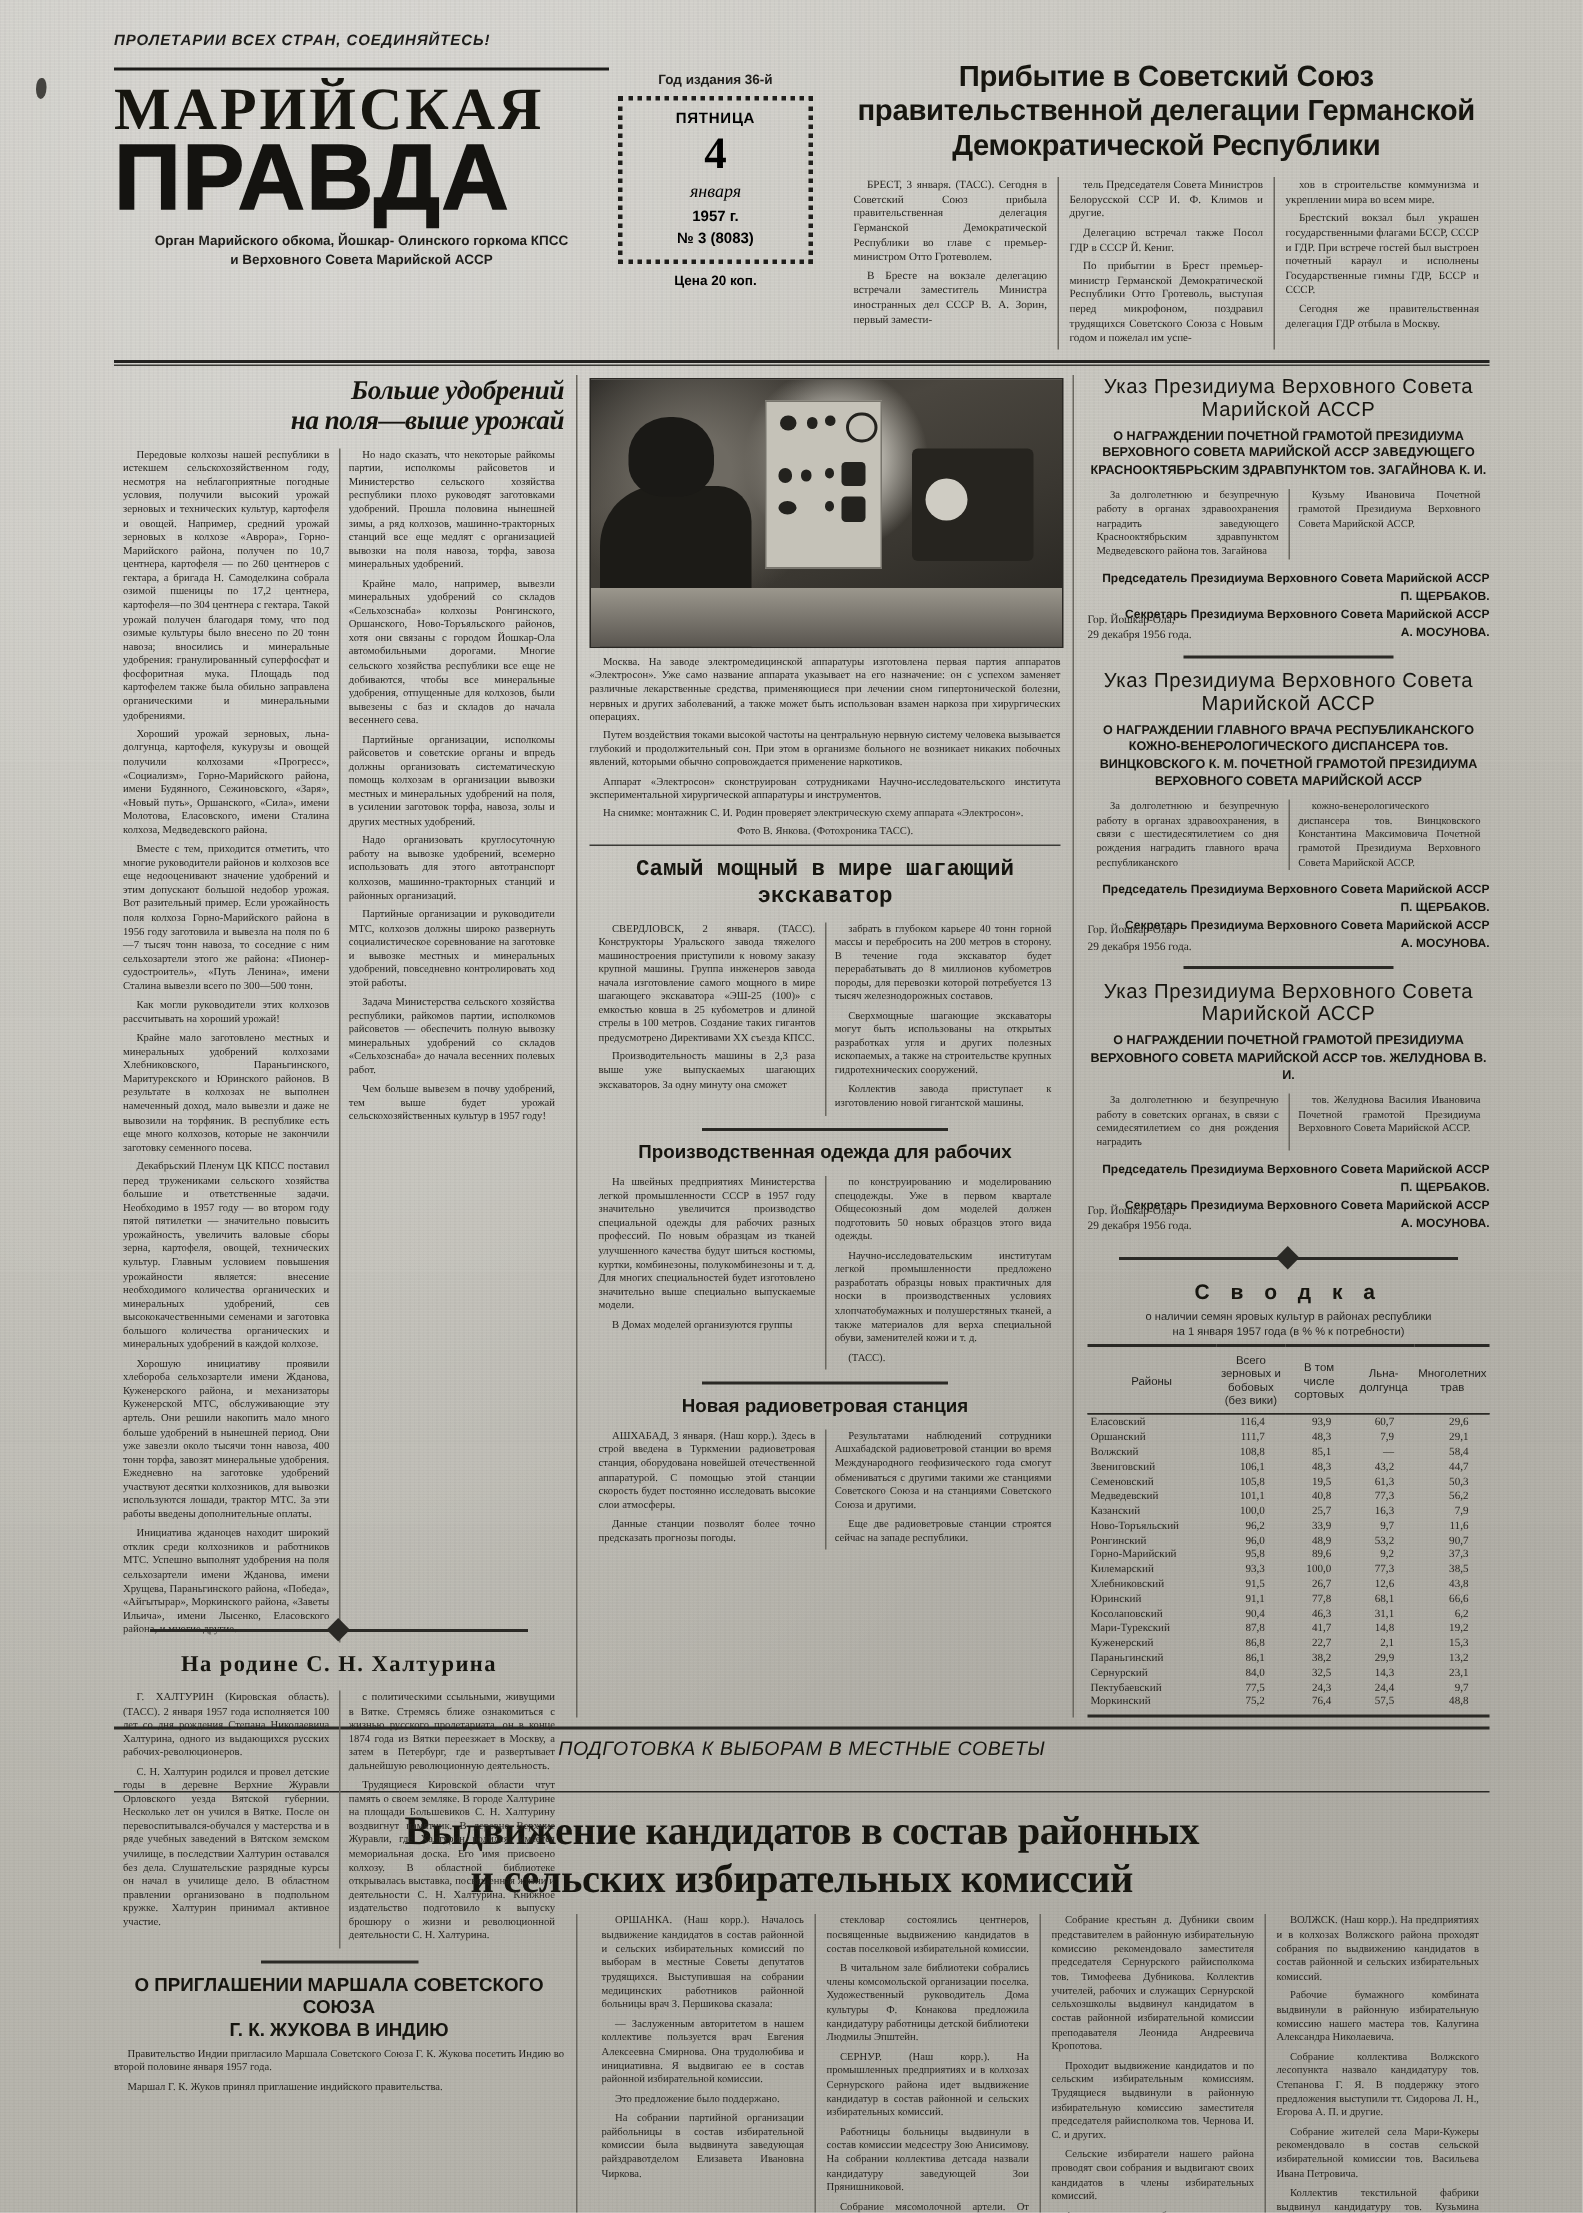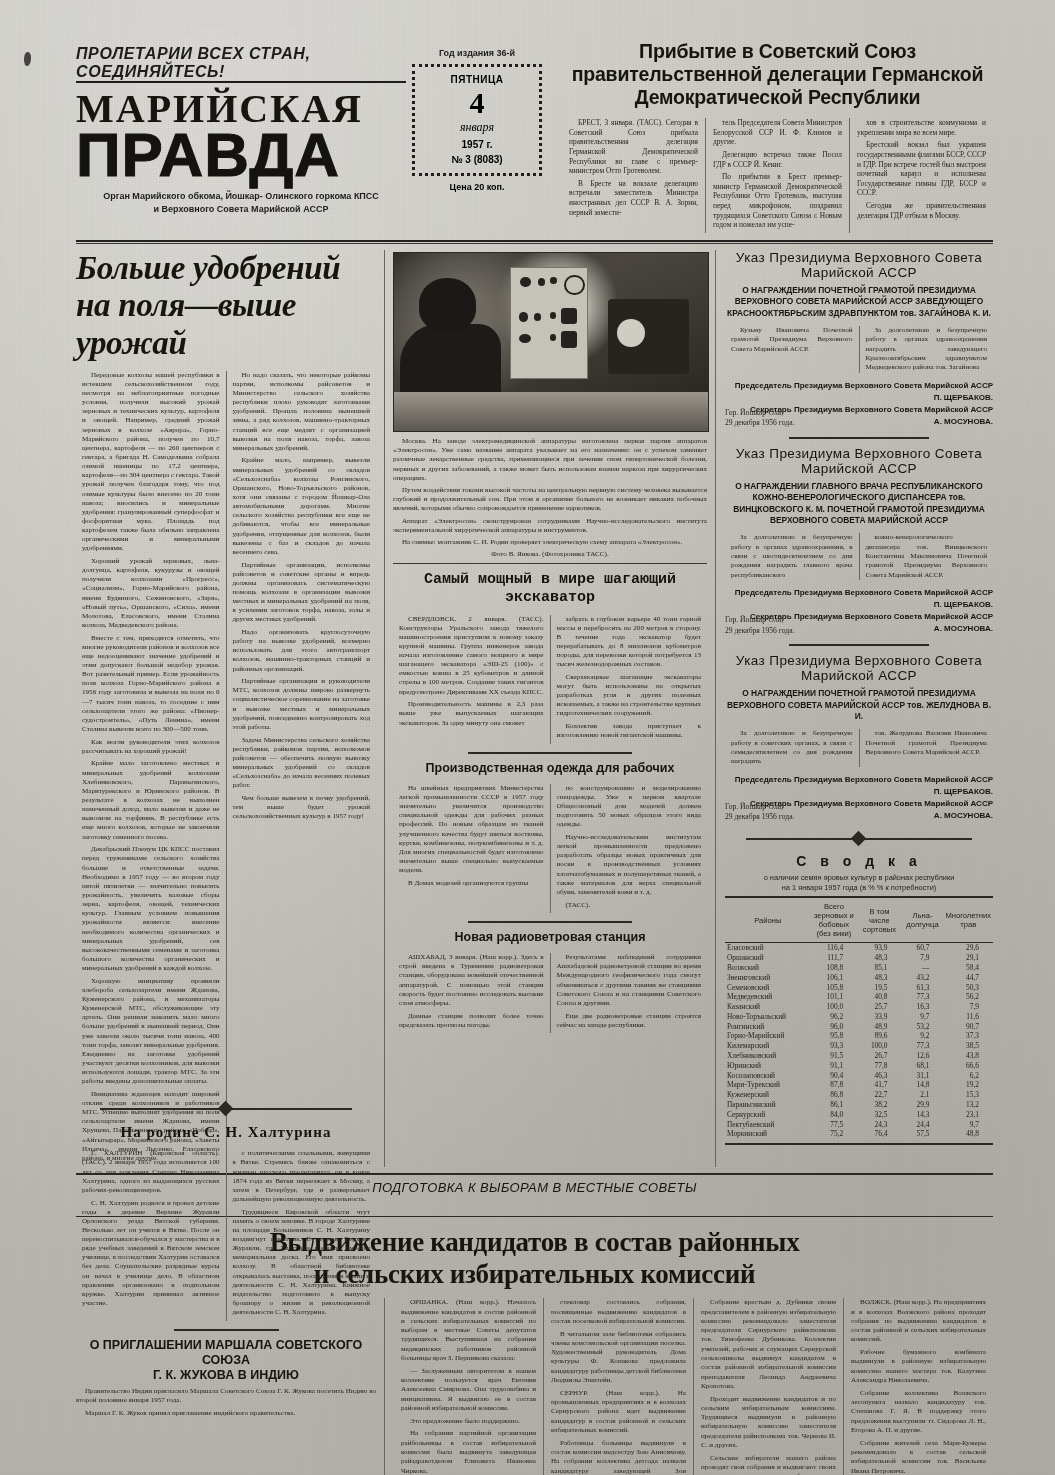--- a/index.html
+++ b/index.html
@@ -27,24 +27,23 @@
       repeating-linear-gradient(90deg, rgba(0,0,0,0.018) 0 1px, rgba(255,255,255,0.015) 1px 3px);
     opacity:.85;
     mix-blend-mode:multiply;
   }
   .spot{position:absolute;background:#2b2a27;border-radius:50% 40% 55% 45%;opacity:.85;}
 
   
   .mh{display:flex;align-items:flex-start;}
   .mh-left{width:330px;flex:0 0 330px;}
   .slogan{
-    font-style:italic;font-weight:bold;font-size:16px;letter-spacing:.6px;
-    color:#1d1c1a;border-bottom:2px solid #1d1c1a;padding-bottom:0;
+    font-style:italic;font-weight:bold;font-size:10px;letter-spacing:.6px;
+    color:#1d1c1a;border-bottom:2px solid #1d1c1a;padding-bottom:12px;
     font-family:"Liberation Sans", sans-serif;
-    margin-top:23px;
   }
   .logo1{
     font-family:"Liberation Serif", serif;
     font-weight:bold;font-size:40px;letter-spacing:2px;line-height:1.02;
     color:#16150f;margin-top:6px;
   }
   .logo2{
     font-family:"Liberation Sans", sans-serif;
     font-weight:bold;font-size:62px;line-height:.92;letter-spacing:1px;
     color:#141310;margin-top:-4px;
@@ -80,21 +79,21 @@
   .rule-thin{border-top:1px solid #3b3a36;margin:1px 0 0;}
 
   
   .main{display:flex;margin-top:6px;}
   .colA{width:300px;flex:0 0 300px;padding-right:8px;}
   .colB{width:314px;flex:0 0 314px;padding:0 8px;border-left:1px solid #6b6860;}
   .colC{flex:1;padding-left:9px;border-left:1px solid #6b6860;}
 
   .hd-script{
     font-family:"Liberation Serif",serif;font-style:italic;font-weight:bold;
-    font-size:33px;line-height:1.14;text-align:left;color:#16150f;letter-spacing:-.3px;
+    font-size:18px;line-height:1.14;text-align:right;color:#16150f;letter-spacing:-.3px;
   }
   .two{display:flex;margin-top:8px;}
   .two > div{flex:1;padding:0 6px;font-size:7.1px;line-height:1.29;text-align:justify;color:#26241f;}
   .two > div + div{border-left:1px solid #6b6860;}
   .two p{margin:0 0 3.5px;text-indent:9px;}
 
   .photo{
     width:100%;height:178px;margin-top:2px;
     background:
       radial-gradient(circle at 22% 34%, #6e6a62 0 9%, rgba(0,0,0,0) 34%),
@@ -339,24 +338,24 @@
       </div>
     </div>
 
     <div class="colC">
 
       <div>
         <div class="ukaz-t">Указ Президиума Верховного Совета Марийской АССР</div>
         <div class="ukaz-s">О НАГРАЖДЕНИИ ПОЧЕТНОЙ ГРАМОТОЙ ПРЕЗИДИУМА ВЕРХОВНОГО СОВЕТА МАРИЙСКОЙ АССР ЗАВЕДУЮЩЕГО КРАСНООКТЯБРЬСКИМ ЗДРАВПУНКТОМ тов. ЗАГАЙНОВА К. И.</div>
         <div class="ukaz-body">
           <div>
-              <p>Кузьму Ивановича Почетной грамотой Президиума Верховного Совета Марийской АССР.</p>
+              <p>За долголетнюю и безупречную работу в органах здравоохранения  наградить заведующего Краснооктябрьским здравпунктом Медведевского района тов. Загайнова</p>
             </div>
           <div>
-              <p>За долголетнюю и безупречную работу в органах здравоохранения  наградить заведующего Краснооктябрьским здравпунктом Медведевского района тов. Загайнова</p>
+              <p>Кузьму Ивановича Почетной грамотой Президиума Верховного Совета Марийской АССР.</p>
             </div>
         </div>
         <div class="sig">
           <span class="nm">Председатель Президиума Верховного Совета Марийской АССР</span>
           <span class="nm">П. ЩЕРБАКОВ.</span>
           <span class="nm">Секретарь Президиума Верховного Совета Марийской АССР</span>
           <span class="nm">А. МОСУНОВА.</span>
         </div>
         <div class="place">
           <div>Гор. Йошкар-Ола,</div>
@@ -618,21 +617,21 @@
     <div class="br">
       <div class="el-cols">
         <div>
           <p>ОРШАНКА. (Наш  корр.).  Началось выдвижение кандидатов в состав районной и сельских избирательных комиссий по выборам в местные Советы депутатов трудящихся. Выступившая на собрании медицинских работников районной больницы врач З. Першикова сказала:</p>
           <p>— Заслуженным авторитетом в нашем коллективе пользуется врач Евгения Алексеевна Смирнова. Она трудолюбива и инициативна. Я выдвигаю ее в состав районной избирательной комиссии.</p>
           <p>Это предложение было поддержано.</p>
           <p>На собрании партийной организации райбольницы в состав избирательной комиссии была выдвинута заведующая райздравотделом Елизавета Ивановна Чиркова.</p>
 
         </div>
         <div>
-          <p>стекловар состоялись собрания, посвященные выдвижению кандидатов в состав поселковой избирательной комиссии.</p>
+          <p>стекловар состоялись центнеров, посвященные выдвижению кандидатов в состав поселковой избирательной комиссии.</p>
           <p>В читальном зале библиотеки собрались члены комсомольской организации поселка. Художественный руководитель Дома культуры Ф. Конакова предложила кандидатуру работницы детской библиотеки Людмилы Эпштейн.</p>
           <p>СЕРНУР. (Наш корр.). На промышленных предприятиях и в колхозах Сернурского района идет выдвижение кандидатур в состав районной и сельских избирательных комиссий.</p>
           <p>Работницы больницы выдвинули в состав комиссии медсестру Зою Анисимову. На собрании коллектива детсада назвали кандидатуру заведующей Зои Прянишниковой.</p>
           <p>Собрание мясомолочной артели. От имени тотального рабочих выступила тов. М. И. Чернова:</p>
 
         </div>
         <div>
           <p>Собрание крестьян д. Дубники своим представителем в районную избирательную комиссию рекомендовало заместителя председателя Сернурского райисполкома тов. Тимофеева Дубникова. Коллектив учителей, рабочих и служащих Сернурской сельхозшколы выдвинул кандидатом в состав районной избирательной комиссии преподавателя Леонида Андреевича Кропотова.</p>
           <p>Проходит выдвижение кандидатов и по сельским избирательным комиссиям. Трудящиеся выдвинули в районную избирательную комиссию заместителя председателя райисполкома тов. Чернова И. С. и других.</p>
           <p>Сельские избиратели нашего района проводят свои собрания и выдвигают своих кандидатов в члены избирательных комиссий.</p>

